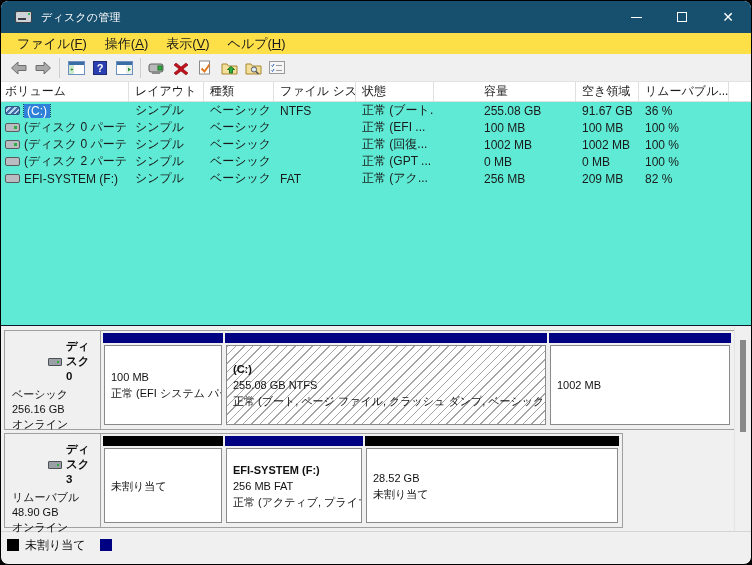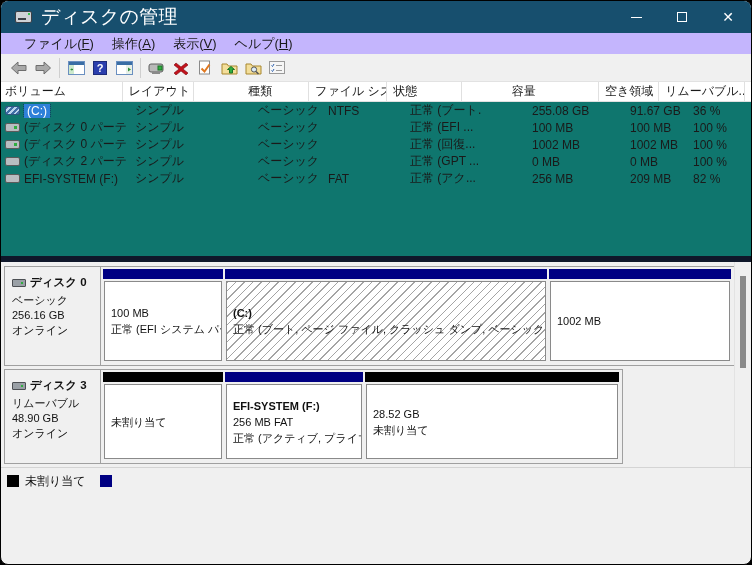--- a/index.html
+++ b/index.html
@@ -6,58 +6,58 @@
   *{box-sizing:border-box;}
   body{font-family:"Liberation Sans","DejaVu Sans",sans-serif;-webkit-font-smoothing:antialiased;}
   .window{width:752px;height:565px;background:#f0f0f0;border-radius:8px;overflow:hidden;position:relative;border:1px solid #000;}
 
   
   .titlebar{height:32px;background:#174f6e;display:flex;align-items:center;color:#fff;}
   .titlebar .appicon{margin:0 8px 0 14px;width:18px;height:14px;position:relative;flex:0 0 auto;}
   .appicon .drive{position:absolute;left:0;top:1px;width:17px;height:12px;background:#cfd2d6;border:1px solid #3c4046;border-radius:2px;}
   .appicon .slot{position:absolute;left:3px;top:8px;width:8px;height:2px;background:#3c4046;}
   .appicon .led{position:absolute;right:3px;top:3px;width:2px;height:2px;background:#39c24d;}
-  .title-text{font-size:19px;letter-spacing:.2px;}
+  .title-text{font-size:11px;letter-spacing:.2px;}
   .win-controls{margin-left:auto;display:flex;height:100%;}
   .win-btn{width:46px;height:100%;display:flex;align-items:center;justify-content:center;color:#fff;font-size:13px;}
   .glyph-min{width:11px;height:1px;background:#fff;display:block;}
   .glyph-max{width:10px;height:10px;border:1px solid #fff;display:block;}
   .glyph-close{font-size:14px;line-height:1;}
 
   
-  .menubar{height:21px;background:#c4b5fd;display:flex;align-items:center;padding-left:14px;font-size:13px;color:#1a1a1a;}
+  .menubar{height:21px;background:#fde047;display:flex;align-items:center;padding-left:7px;font-size:13px;color:#1a1a1a;}
   .menu-item{padding:2px 9px;cursor:default;}
   .menu-item .mn{text-decoration:underline;}
 
   
   .toolbar{height:28px;background:#f0f0f0;display:flex;align-items:center;padding-left:6px;border-bottom:1px solid #e2e2e2;}
   .tbtn{width:24px;height:24px;display:flex;align-items:center;justify-content:center;}
   .tsep{width:1px;height:20px;background:#cfcfcf;margin:0 4px;}
 
   
-  .list-pane{height:180px;background:#0f766e;border-bottom:6px solid #0f172a;overflow:hidden;}
+  .list-pane{height:244px;background:#5eead4;border-bottom:1px solid #0f172a;overflow:hidden;}
   .lhead{display:flex;height:20px;border-bottom:1px solid #e0e0e0;background:#fff;font-size:12px;color:#1a1a1a;}
   .lhead .hc{display:flex;align-items:center;padding-left:6px;border-right:1px solid #e0e0e0;overflow:hidden;white-space:nowrap;}
   .lrow{display:flex;height:17px;align-items:center;font-size:12px;color:#1a1a1a;}
   .lrow .c{padding-left:6px;overflow:hidden;white-space:nowrap;flex-shrink:0;}
   .cw0{width:128px;display:flex;align-items:center;gap:4px;padding-left:4px!important;}
-  .cw1{width:75px;}  .cw2{width:70px;margin-left:48px;}  .cw3{width:82px;}
+  .cw1{width:75px;}  .cw2{width:70px;}  .cw3{width:82px;}
   .cw4{width:78px;}  .cw5{width:98px;margin-left:44px;}  .cw6{width:63px;}  .cw7{width:90px;}
   .vicon{width:15px;height:9px;border:1px solid #5a5a5a;border-radius:2px;background:#b9bdc1;position:relative;flex:0 0 auto;}
   .vicon-green::after{content:"";position:absolute;right:2px;top:2px;width:3px;height:3px;background:#2fae3f;}
   .vicon-hatch{background:repeating-linear-gradient(135deg,#3f6ea6 0 2px,#bad4ec 2px 4px);border-color:#2e5680;}
   .sel-label{background:#2e80d9;color:#fff;padding:0 3px;outline:1px dotted #123f66;}
 
   
   .graph-pane{height:205px;background:#f0f0f0;position:relative;padding:4px 0 0 3px;}
   .disk-row{border:1px solid #a0a0a0;background:#f0f0f0;display:flex;}
   .disk0{width:731px;height:100px;margin-bottom:3px;}
   .disk2{width:619px;height:95px;}
   .disk-label{width:96px;border-right:1px solid #a0a0a0;padding:8px 4px 0 7px;font-size:11px;color:#111;flex:0 0 auto;}
-  .disk-label .dname{display:flex;align-items:center;gap:4px;font-weight:bold;font-size:11.5px;margin-bottom:3px;}
+  .disk-label .dname{display:flex;align-items:center;gap:4px;font-weight:bold;font-size:11.5px;margin-bottom:3px;margin-left:36px;}
   .dicon{width:14px;height:8px;background:#9aa0a6;border:1px solid #4c4f53;border-radius:1px;position:relative;flex:0 0 auto;}
   .dicon::after{content:"";position:absolute;right:2px;top:2px;width:2px;height:2px;background:#2fae3f;}
   .disk-label div{line-height:15px;}
   .parts{flex:1;display:flex;gap:2px;padding:2px;}
   .part{display:flex;flex-direction:column;background:#f0f0f0;}
   .pbar{height:10px;width:100%;}
   .bar-navy{background:#000082;}
   .bar-black{background:#000;}
   .pbody{flex:1;margin:2px 1px 2px 1px;border:1px solid #8a8a8a;background:#fff;padding:2px 0 2px 6px;font-size:11px;color:#111;display:flex;flex-direction:column;justify-content:center;overflow:hidden;}
   .pbody div{white-space:nowrap;line-height:16px;}
@@ -285,20 +285,21 @@
           <div class="pbar bar-navy"></div>
           <div class="pbody">
             <div>100 MB</div>
             <div>正常 (EFI システム パー</div>
           </div>
         </div>
         <div class="part p-d0-2">
           <div class="pbar bar-navy"></div>
           <div class="pbody hatched">
             <div class="ptitle">(C:)</div>
+            <div>255.08 GB NTFS</div>
             <div>正常 (ブート, ページ ファイル, クラッシュ ダンプ, ベーシック データ パーテ</div>
           </div>
         </div>
         <div class="part p-d0-3">
           <div class="pbar bar-navy"></div>
           <div class="pbody">
             <div>1002 MB</div>
           </div>
         </div>
       </div>

